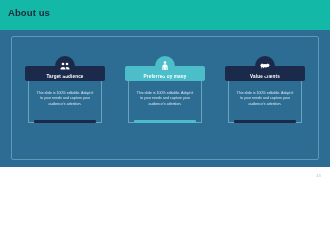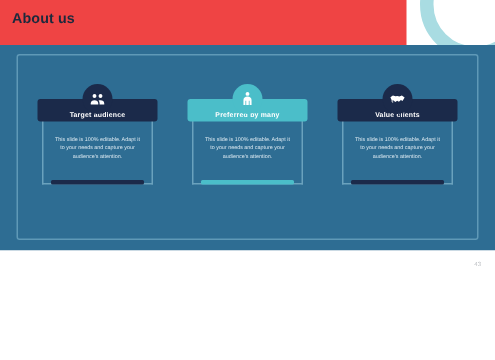--- a/index.html
+++ b/index.html
@@ -20,23 +20,23 @@
     position: absolute;
     inset: 0;
     background: #ffffff;
     overflow: hidden;
   }
 
   
   .header {
     position: absolute;
     left: 0; top: 0;
-    width: 271px;
+    width: 330px;
     height: 30px;
-    background: #ef4444;
+    background: #14b8a6;
     z-index: 5;
   }
   .page-title {
     position: absolute;
     left: 8px;
     top: 7px;
     font-size: 9.5px;
     font-weight: bold;
     color: #1b2a3d;
     letter-spacing: 0.1px;

